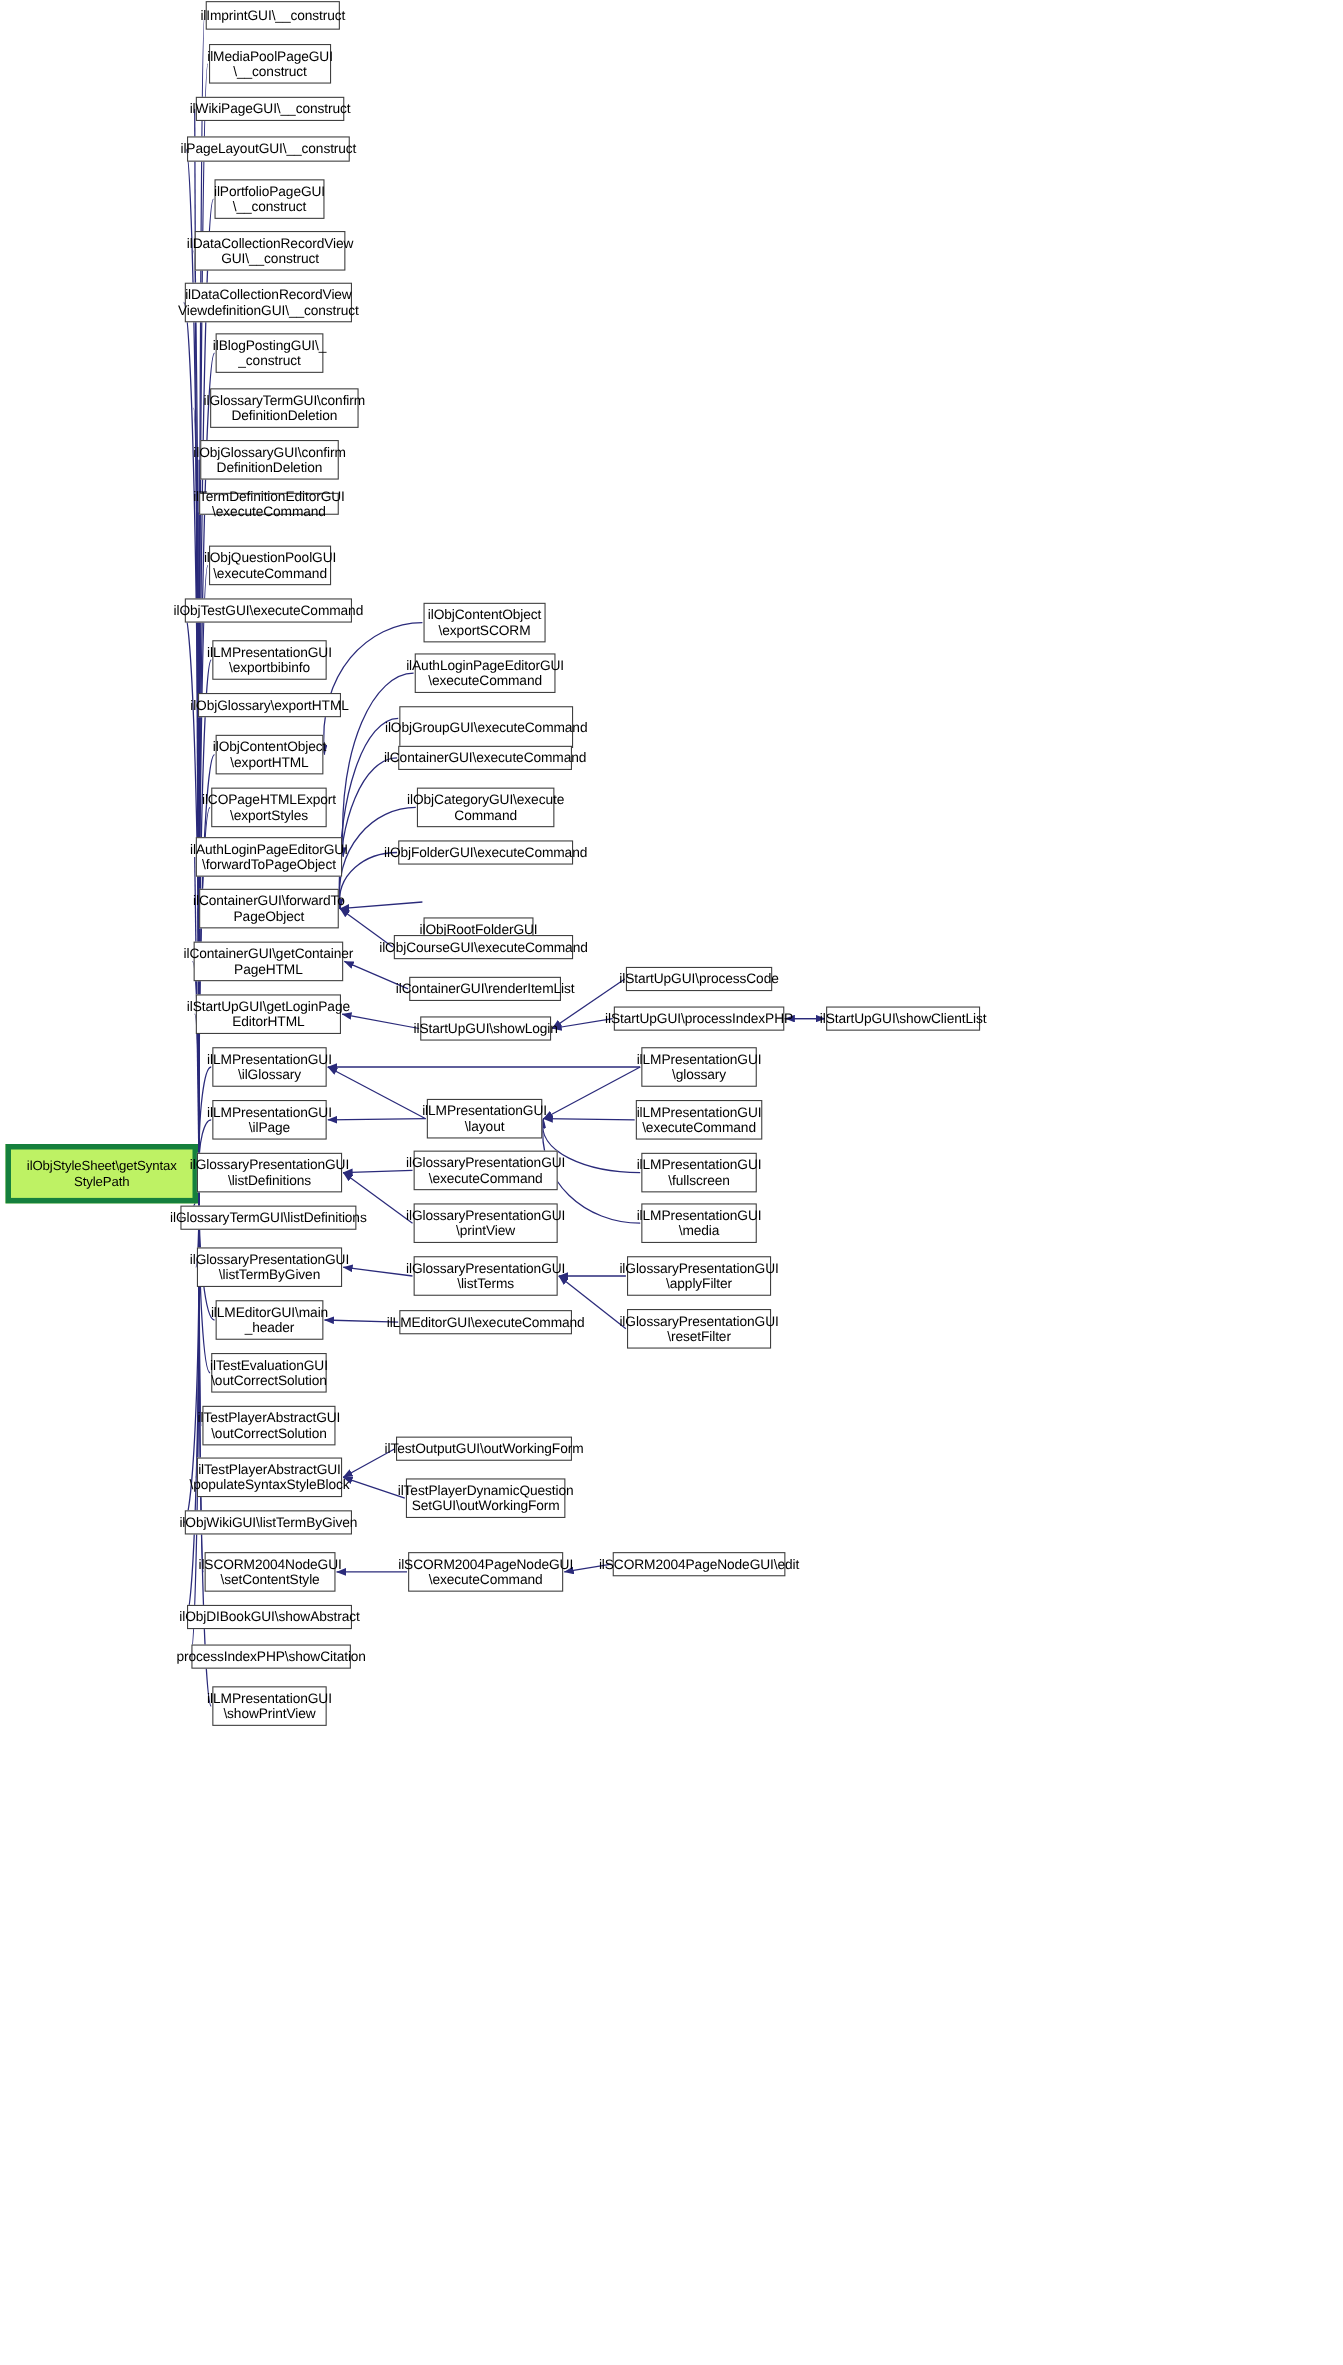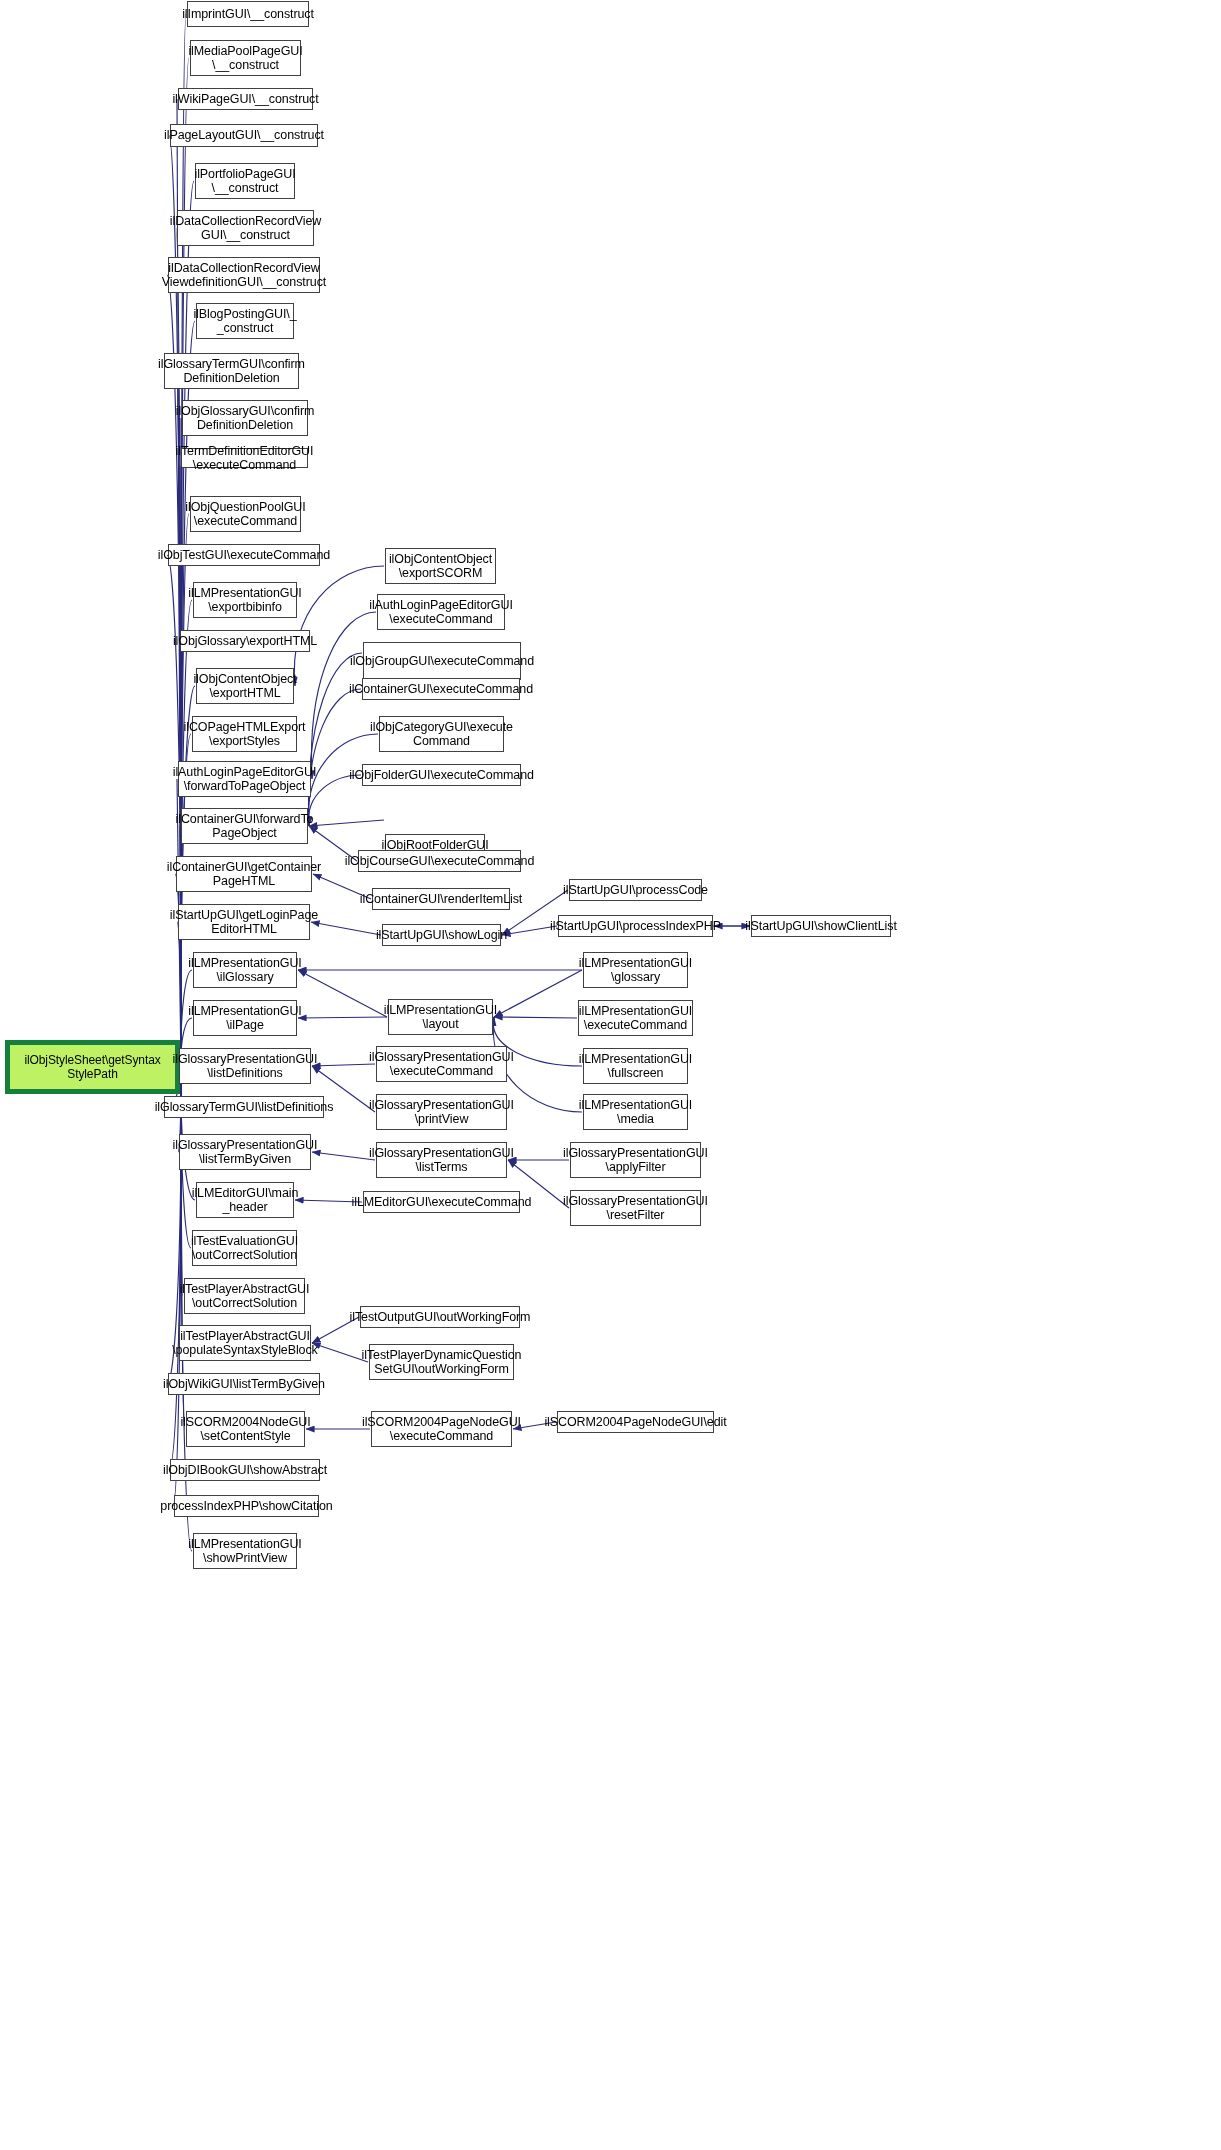--- a/index.html
+++ b/index.html
@@ -121,21 +121,21 @@
       <div class="node" style="left: 178px; top: 88px; width: 135px; height: 22px;">ilWikiPageGUI\__construct</div>
       <div class="node" style="left: 170px; top: 124px; width: 148px; height: 23px;">ilPageLayoutGUI\__construct</div>
       <div class="node" style="left: 195px; top: 163px; width: 100px; height: 36px;">ilPortfolioPageGUI
 \__construct</div>
       <div class="node" style="left: 177px; top: 210px; width: 137px; height: 36px;">ilDataCollectionRecordView
 GUI\__construct</div>
       <div class="node" style="left: 168px; top: 257px; width: 152px; height: 36px;">ilDataCollectionRecordView
 ViewdefinitionGUI\__construct</div>
       <div class="node" style="left: 196px; top: 303px; width: 98px; height: 36px;">ilBlogPostingGUI\_
 _construct</div>
-      <div class="node" style="left: 164px; top: 353px; width: 135px; height: 36px;">ilGlossaryTermGUI\confirm
+      <div class="node" style="left: 191px; top: 353px; width: 135px; height: 36px;">ilGlossaryTermGUI\confirm
 DefinitionDeletion</div>
       <div class="node" style="left: 182px; top: 400px; width: 126px; height: 36px;">ilObjGlossaryGUI\confirm
 DefinitionDeletion</div>
       <div class="node" style="left: 181px; top: 448px; width: 127px; height: 20px;">ilTermDefinitionEditorGUI
 \executeCommand</div>
       <div class="node" style="left: 190px; top: 496px; width: 111px; height: 36px;">ilObjQuestionPoolGUI
 \executeCommand</div>
       <div class="node" style="left: 168px; top: 544px; width: 152px; height: 22px;">ilObjTestGUI\executeCommand</div>
       <div class="node" style="left: 193px; top: 582px; width: 104px; height: 36px;">ilLMPresentationGUI
 \exportbibinfo</div>

